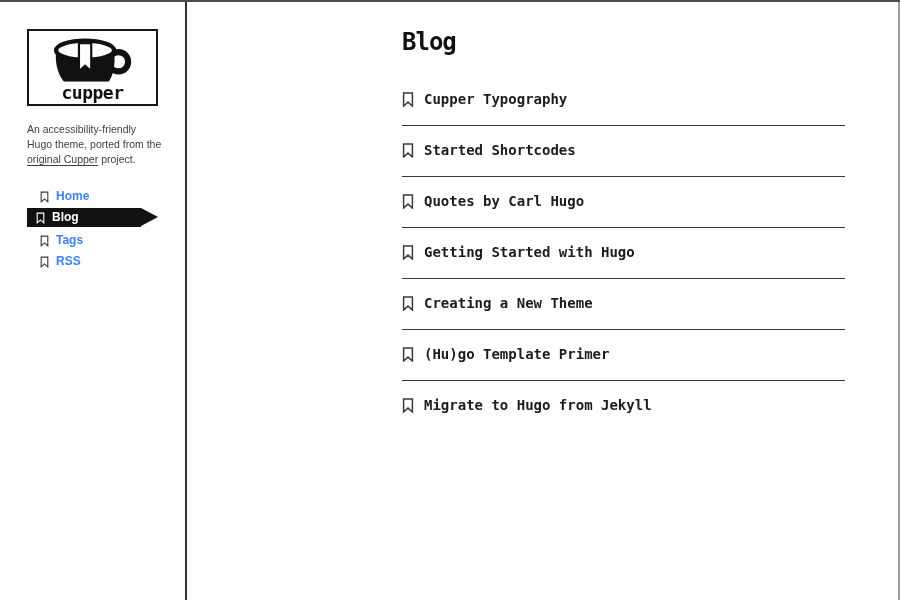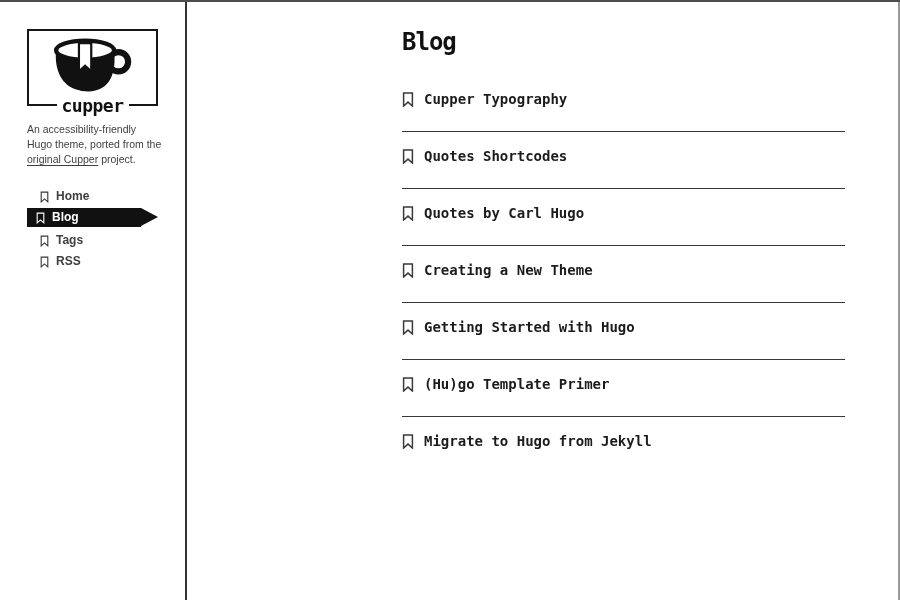--- a/index.html
+++ b/index.html
@@ -29,21 +29,21 @@
     border: 2px solid #161616;
     cursor: pointer;
   }
   .logo-box svg.cup {
     display: block;
     margin: 7px auto 0;
     height: 58px;
   }
   .wordmark {
     position: absolute;
-    left: 50%; bottom: 0;
+    left: 50%; bottom: 13px;
     transform: translate(-50%, 55%);
     background: #fff;
     padding: 0 5px;
     font-family: "DejaVu Sans Mono", monospace;
     font-weight: 700;
     font-size: 18px;
     letter-spacing: -0.5px;
     color: #111;
     white-space: nowrap;
   }
@@ -72,21 +72,21 @@
   }
   .nav-item {
     display: flex;
     align-items: center;
     gap: 7px;
     padding: 3px 0 3px 13px;
     margin-bottom: 2px;
     font-weight: 700;
     font-size: 12px;
     line-height: 13px;
-    color: #404040;
+    color: #3b82f6;
     cursor: pointer;
     white-space: nowrap;
   }
   .nav-item svg { flex: 0 0 auto; color: #3a3a3a; }
   .nav-item.active {
     background: #111;
     color: #fff;
     padding-left: 9px;
     position: relative;
     margin: 2px 0 4px;
@@ -119,21 +119,21 @@
   }
   .post-list {
     margin: 18px 0 0;
     padding: 0;
     list-style: none;
   }
   .post-item {
     display: flex;
     align-items: center;
     gap: 10px;
-    padding: 16px 0 23px;
+    padding: 16px 0 17px;
     border-bottom: 1.5px solid #383838;
     font-family: "DejaVu Sans Mono", monospace;
     font-weight: 700;
     font-size: 14px;
     line-height: 17px;
     color: #1c1c1c;
     cursor: pointer;
   }
   .post-item:last-child { border-bottom: none; text-align: center; }
   .post-item svg { flex: 0 0 auto; color: #3a3a3a; }
@@ -199,39 +199,39 @@
       <li class="post-item">
         <svg width="12" height="15" viewBox="0 0 12 15" aria-hidden="true">
           <path d="M1.6 1 H10.4 V14 L6 10.1 L1.6 14 Z" fill="none" stroke="currentColor" stroke-width="1.5" stroke-linejoin="miter"></path>
         </svg>
         <span>Cupper Typography</span>
       </li>
       <li class="post-item">
         <svg width="12" height="15" viewBox="0 0 12 15" aria-hidden="true">
           <path d="M1.6 1 H10.4 V14 L6 10.1 L1.6 14 Z" fill="none" stroke="currentColor" stroke-width="1.5" stroke-linejoin="miter"></path>
         </svg>
-        <span>Quotes Shortcodes</span>
+        <span>Started Shortcodes</span>
       </li>
       <li class="post-item">
         <svg width="12" height="15" viewBox="0 0 12 15" aria-hidden="true">
           <path d="M1.6 1 H10.4 V14 L6 10.1 L1.6 14 Z" fill="none" stroke="currentColor" stroke-width="1.5" stroke-linejoin="miter"></path>
         </svg>
         <span>Quotes by Carl Hugo</span>
       </li>
       <li class="post-item">
         <svg width="12" height="15" viewBox="0 0 12 15" aria-hidden="true">
           <path d="M1.6 1 H10.4 V14 L6 10.1 L1.6 14 Z" fill="none" stroke="currentColor" stroke-width="1.5" stroke-linejoin="miter"></path>
         </svg>
+        <span>Getting Started with Hugo</span>
+      </li>
+      <li class="post-item">
+        <svg width="12" height="15" viewBox="0 0 12 15" aria-hidden="true">
+          <path d="M1.6 1 H10.4 V14 L6 10.1 L1.6 14 Z" fill="none" stroke="currentColor" stroke-width="1.5" stroke-linejoin="miter"></path>
+        </svg>
         <span>Creating a New Theme</span>
-      </li>
-      <li class="post-item">
-        <svg width="12" height="15" viewBox="0 0 12 15" aria-hidden="true">
-          <path d="M1.6 1 H10.4 V14 L6 10.1 L1.6 14 Z" fill="none" stroke="currentColor" stroke-width="1.5" stroke-linejoin="miter"></path>
-        </svg>
-        <span>Getting Started with Hugo</span>
       </li>
       <li class="post-item">
         <svg width="12" height="15" viewBox="0 0 12 15" aria-hidden="true">
           <path d="M1.6 1 H10.4 V14 L6 10.1 L1.6 14 Z" fill="none" stroke="currentColor" stroke-width="1.5" stroke-linejoin="miter"></path>
         </svg>
         <span>(Hu)go Template Primer</span>
       </li>
       <li class="post-item">
         <svg width="12" height="15" viewBox="0 0 12 15" aria-hidden="true">
           <path d="M1.6 1 H10.4 V14 L6 10.1 L1.6 14 Z" fill="none" stroke="currentColor" stroke-width="1.5" stroke-linejoin="miter"></path>

